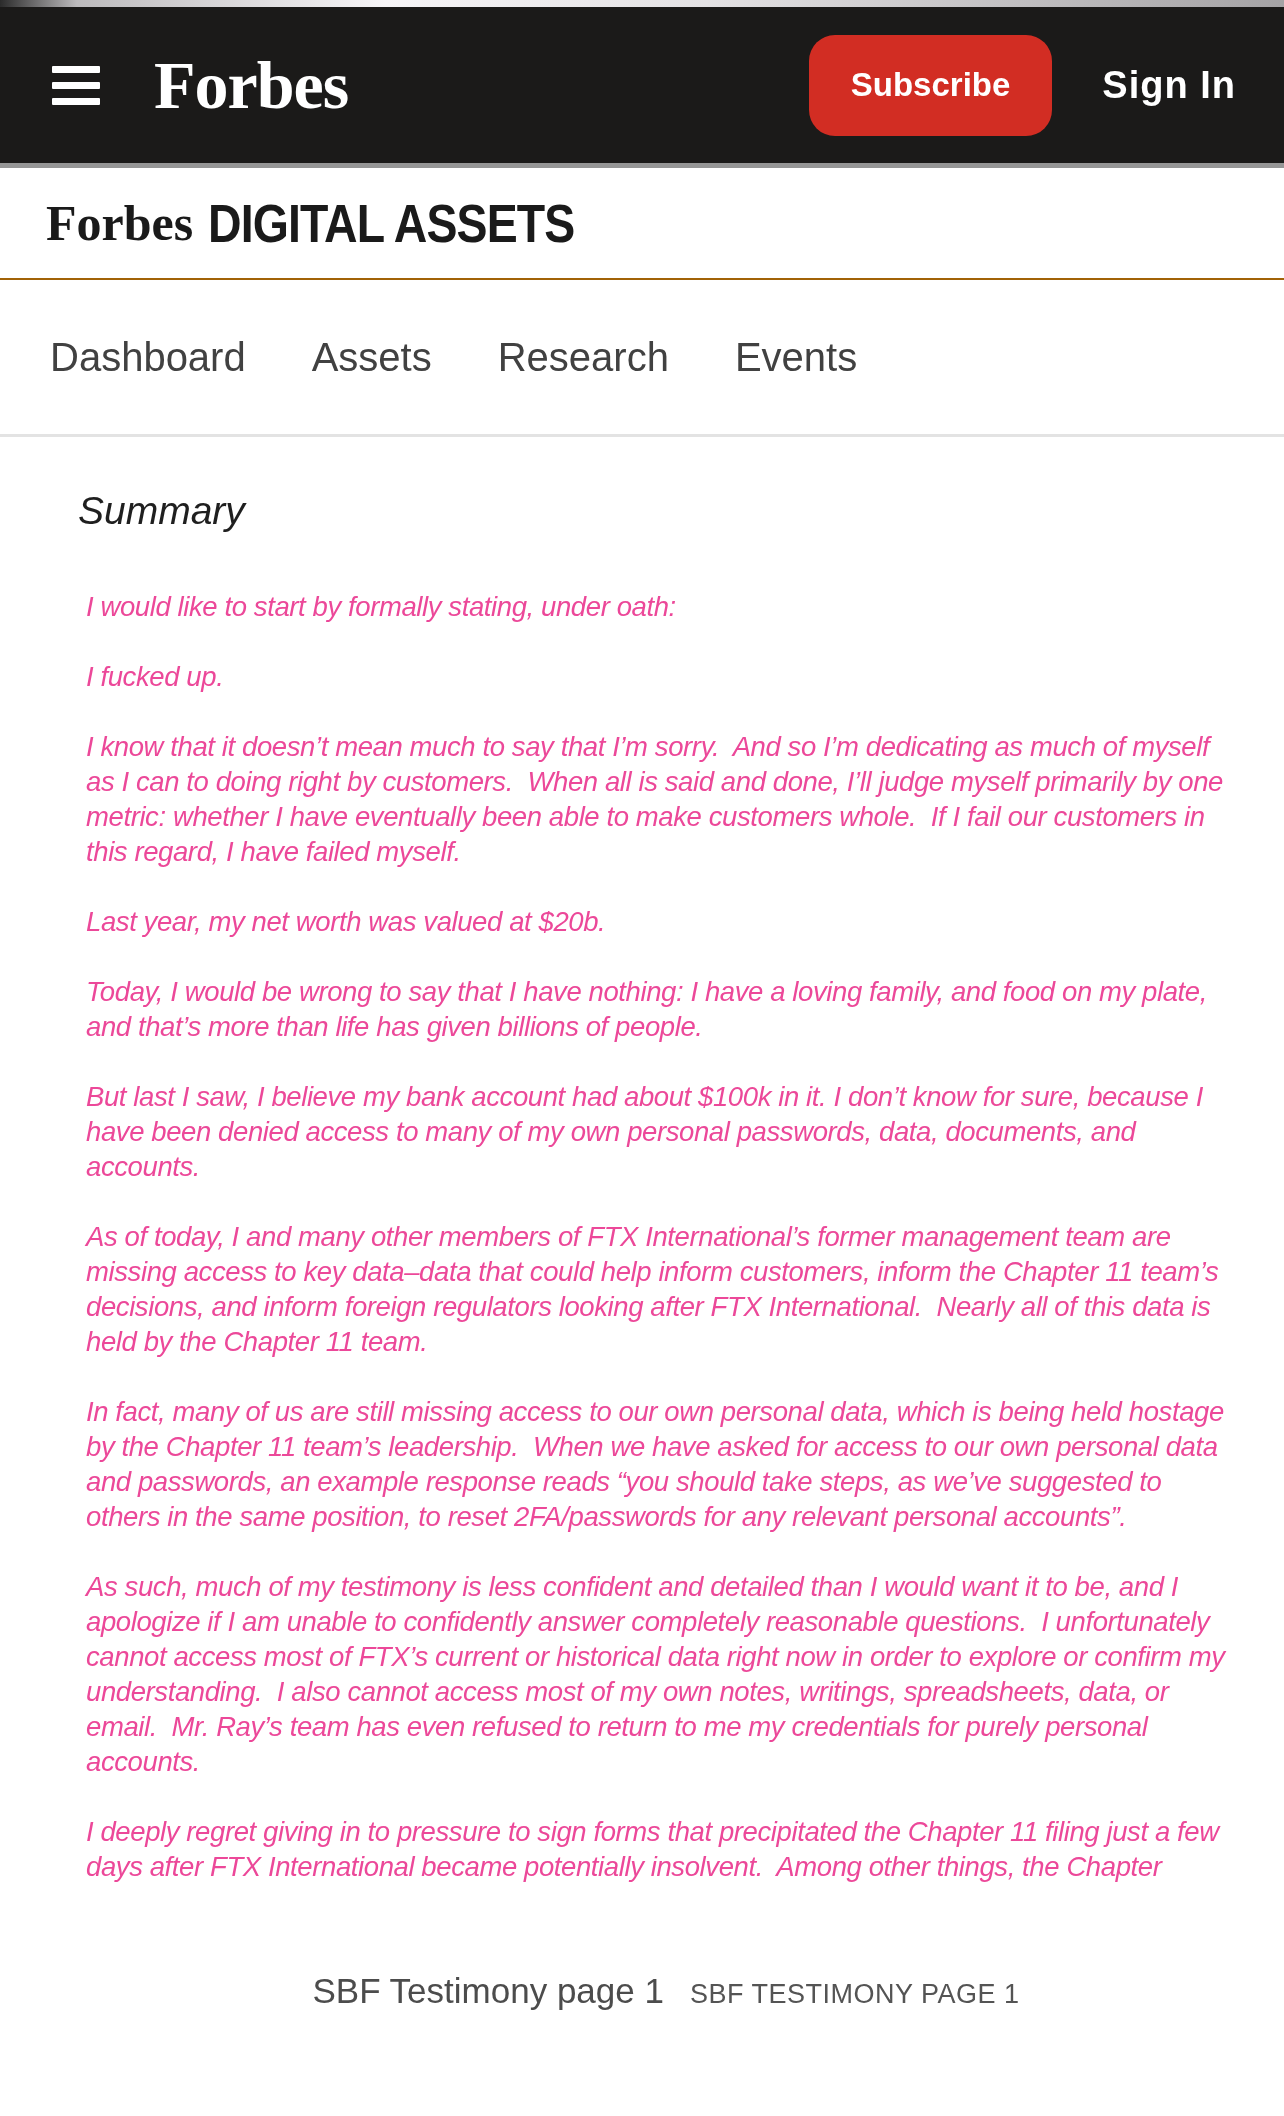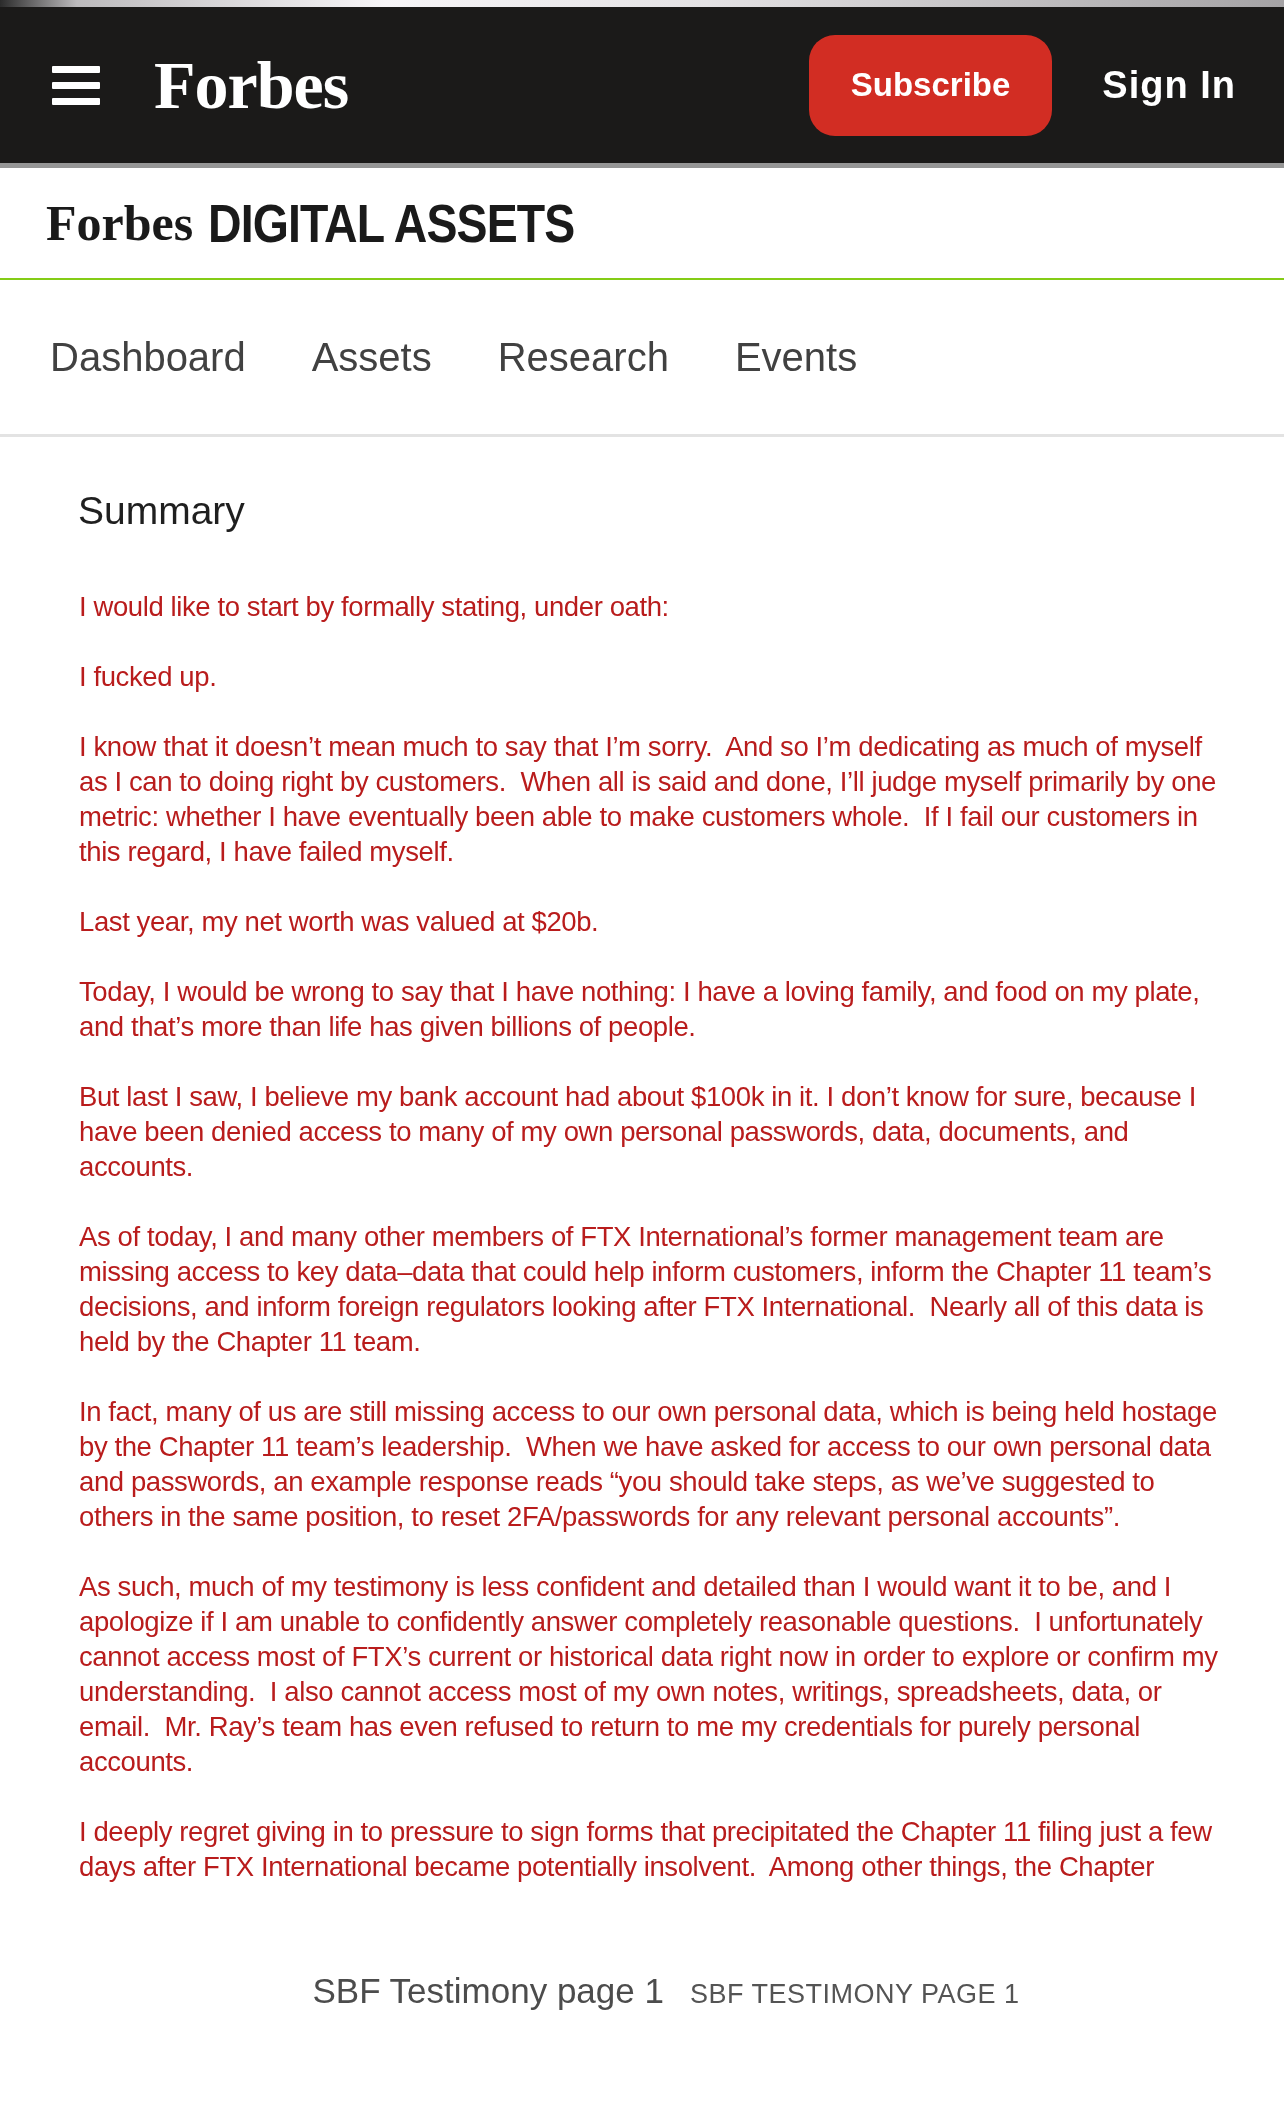--- a/index.html
+++ b/index.html
@@ -48,41 +48,41 @@
     font-size:50px; color:#1a1a1a; line-height:1;
   }
   .brand-section {
     font-size:54px; font-weight:700; color:#1a1a1a;
     letter-spacing:-1px; line-height:1;
     transform:scaleX(.86); transform-origin:left center;
     white-space:nowrap;
   }
   .nav {
     height:159px; box-sizing:border-box;
-    border-top:2px solid #84cc16;
+    border-top:2px solid #a16207;
     border-bottom:3px solid #e3e3e3;
     display:flex; align-items:center; gap:66px;
     padding-left:50px; overflow:hidden; white-space:nowrap;
     background:#ffffff;
   }
   .nav a {
     font-size:40px; color:#414141; text-decoration:none;
     font-weight:400; flex:0 0 auto;
   }
   .document {
     height:1528px; box-sizing:border-box; overflow:hidden;
-    padding:52px 58px 0 78px; background:#ffffff;
+    padding:52px 58px 0 78px; background:#ffffff;font-style:italic;
   }
   .doc-heading {
     font-size:39px; font-weight:400; color:#1f1f1f;
     margin:0 0 56px 0;
   }
   .document p {
     font-size:27.5px; line-height:35px; letter-spacing:-0.4px;
-    color:#b91c1c; margin:0 0 35px 1px; max-width:1148px;
+    color:#ec4899; margin:0 0 35px 8px; max-width:1148px;
     white-space:pre-wrap;
   }
   .caption {
     display:flex; align-items:baseline; gap:26px;
     padding-left:48px; margin-top:6px;justify-content:center;
   }
   .caption-title { font-size:35px; color:#4c4c4c; }
   .caption-label { font-size:27px; color:#545454; letter-spacing:.5px; }
 </style>
 </head>

